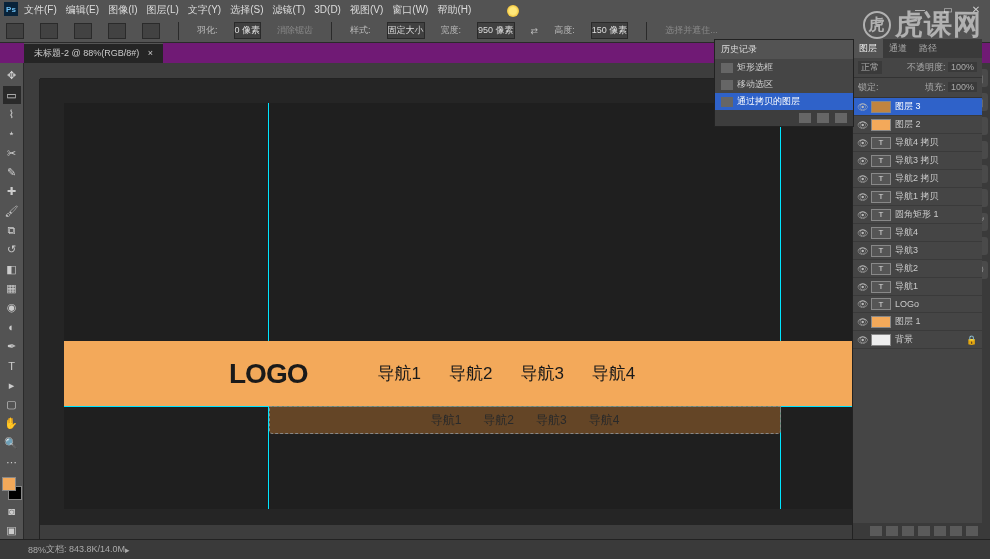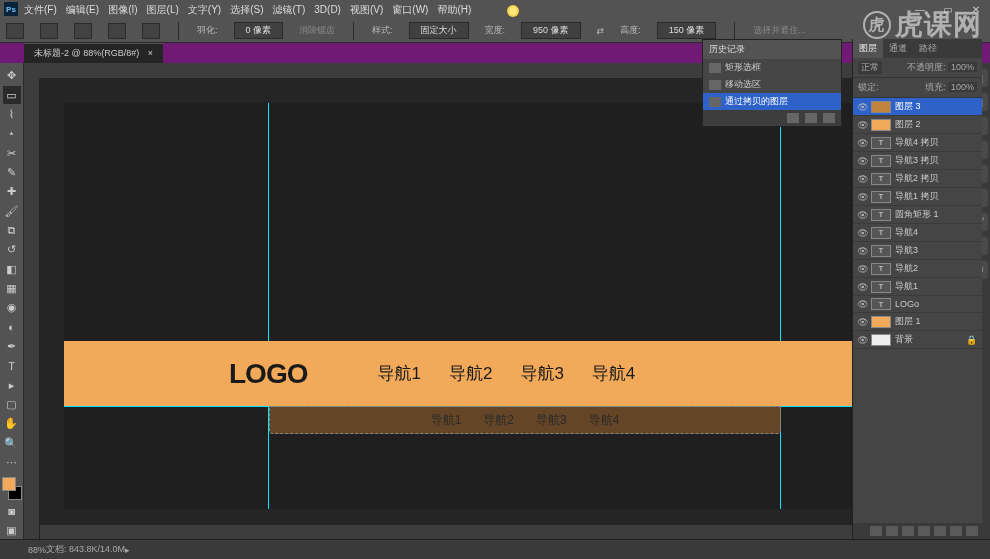--- a/index.html
+++ b/index.html
@@ -8,21 +8,21 @@
   
   .menubar { height: 19px; background: #535353; display: flex; align-items: center; padding-left: 24px; gap: 9px; font-size: 10px; color: #ddd; text-align: center; }
   .menubar .ps-icon { position: absolute; left: 4px; top: 2px; width: 14px; height: 14px; background: #08233a; color: #6ec1f5; font-size: 8px; font-weight: bold; display: flex; align-items: center; justify-content: center; }
   .menubar span { cursor: default; }
   .win-controls { position: absolute; right: 0; top: 0; height: 19px; display: flex; }
   .win-controls div { width: 28px; display: flex; align-items: center; justify-content: center; color: #ccc; font-size: 10px; }
 
   
   .optionsbar { height: 24px; background: #535353; border-bottom: 1px solid #2a2a2a; display: flex; align-items: center; padding-left: 6px; gap: 16px; font-size: 9px; color: #bbb; }
   .optionsbar .sw { width: 18px; height: 16px; background: #424242; border: 1px solid #2a2a2a; }
-  .optionsbar .field { background: #404040; border: 1px solid #2a2a2a; padding: 1px 11px; color: #ddd; font-size: 9px; }
+  .optionsbar .field { background: #404040; border: 1px solid #2a2a2a; padding: 1px 0; color: #ddd; font-size: 9px; }
   .optionsbar .sep { width: 1px; height: 18px; background: #2a2a2a; margin: 0 2px; }
 
   
   .doctab-row { height: 20px; background: #701a75; display: flex; align-items: flex-end; padding-left: 24px; }
   .doctab { background: #252525; padding: 3px 10px; font-size: 9px; color: #ccc; border-top: 1px solid #555; }
 
   
   .main { display: flex; height: calc(559px - 19px - 24px - 20px - 20px); }
   .toolbar { width: 24px; background: #535353; display: flex; flex-direction: column; align-items: center; gap: 2px; padding-top: 4px; border-right: 1px solid #2a2a2a; }
   .toolbar .tool { width: 18px; height: 18px; display: flex; align-items: center; justify-content: center; font-size: 11px; color: #ccc; cursor: pointer; }
@@ -49,21 +49,21 @@
   .subbar::before { content:""; position:absolute; inset:0; border:1px dashed #888; border-radius:0 0 4px 4px; pointer-events:none; }
 
   .scroll-h { position: absolute; bottom: 0; left: 16px; right: 0; height: 14px; background: #3d3d3d; }
   .scroll-v { position: absolute; top: 16px; right: 0; bottom: 14px; width: 14px; background: #3d3d3d; }
 
   
   .rightcol { width: 24px; background: #3a3a3a; display: flex; flex-direction: column; align-items: center; gap: 6px; padding-top: 6px; border-left:1px solid #222; }
   .rightcol .ic { width: 18px; height: 18px; background: #4a4a4a; border-radius: 3px; display:flex;align-items:center;justify-content:center;font-size:10px;color:#aaa; }
 
   
-  .history-panel { position: absolute; right: 148px; top: 39px; width: 140px; background: #454545; border: 1px solid #222; z-index: 10; font-size: 9px; }
+  .history-panel { position: absolute; right: 136px; top: 39px; width: 140px; background: #454545; border: 1px solid #222; z-index: 10; font-size: 9px; }
   .history-panel .tab { padding: 3px 6px; background: #535353; color: #ddd; }
   .history-panel .row { display: flex; align-items: center; gap: 4px; padding: 2px 6px; color: #ccc; }
   .history-panel .row .ic { width: 12px; height: 10px; background: #666; }
   .history-panel .row.sel { background: #2f62c9; color: #fff; }
   .history-panel .foot { display: flex; justify-content: flex-end; gap: 6px; padding: 3px 6px; background: #3d3d3d; }
   .history-panel .foot span { width: 12px; height: 10px; background: #666; }
 
   
   .panels-right { position: absolute; right: 8px; top: 39px; bottom: 20px; width: 130px; background: #454545; border-left: 1px solid #222; font-size: 9px; z-index:5; }
   .panels-right .tabs { display: flex; background: #3a3a3a; }

